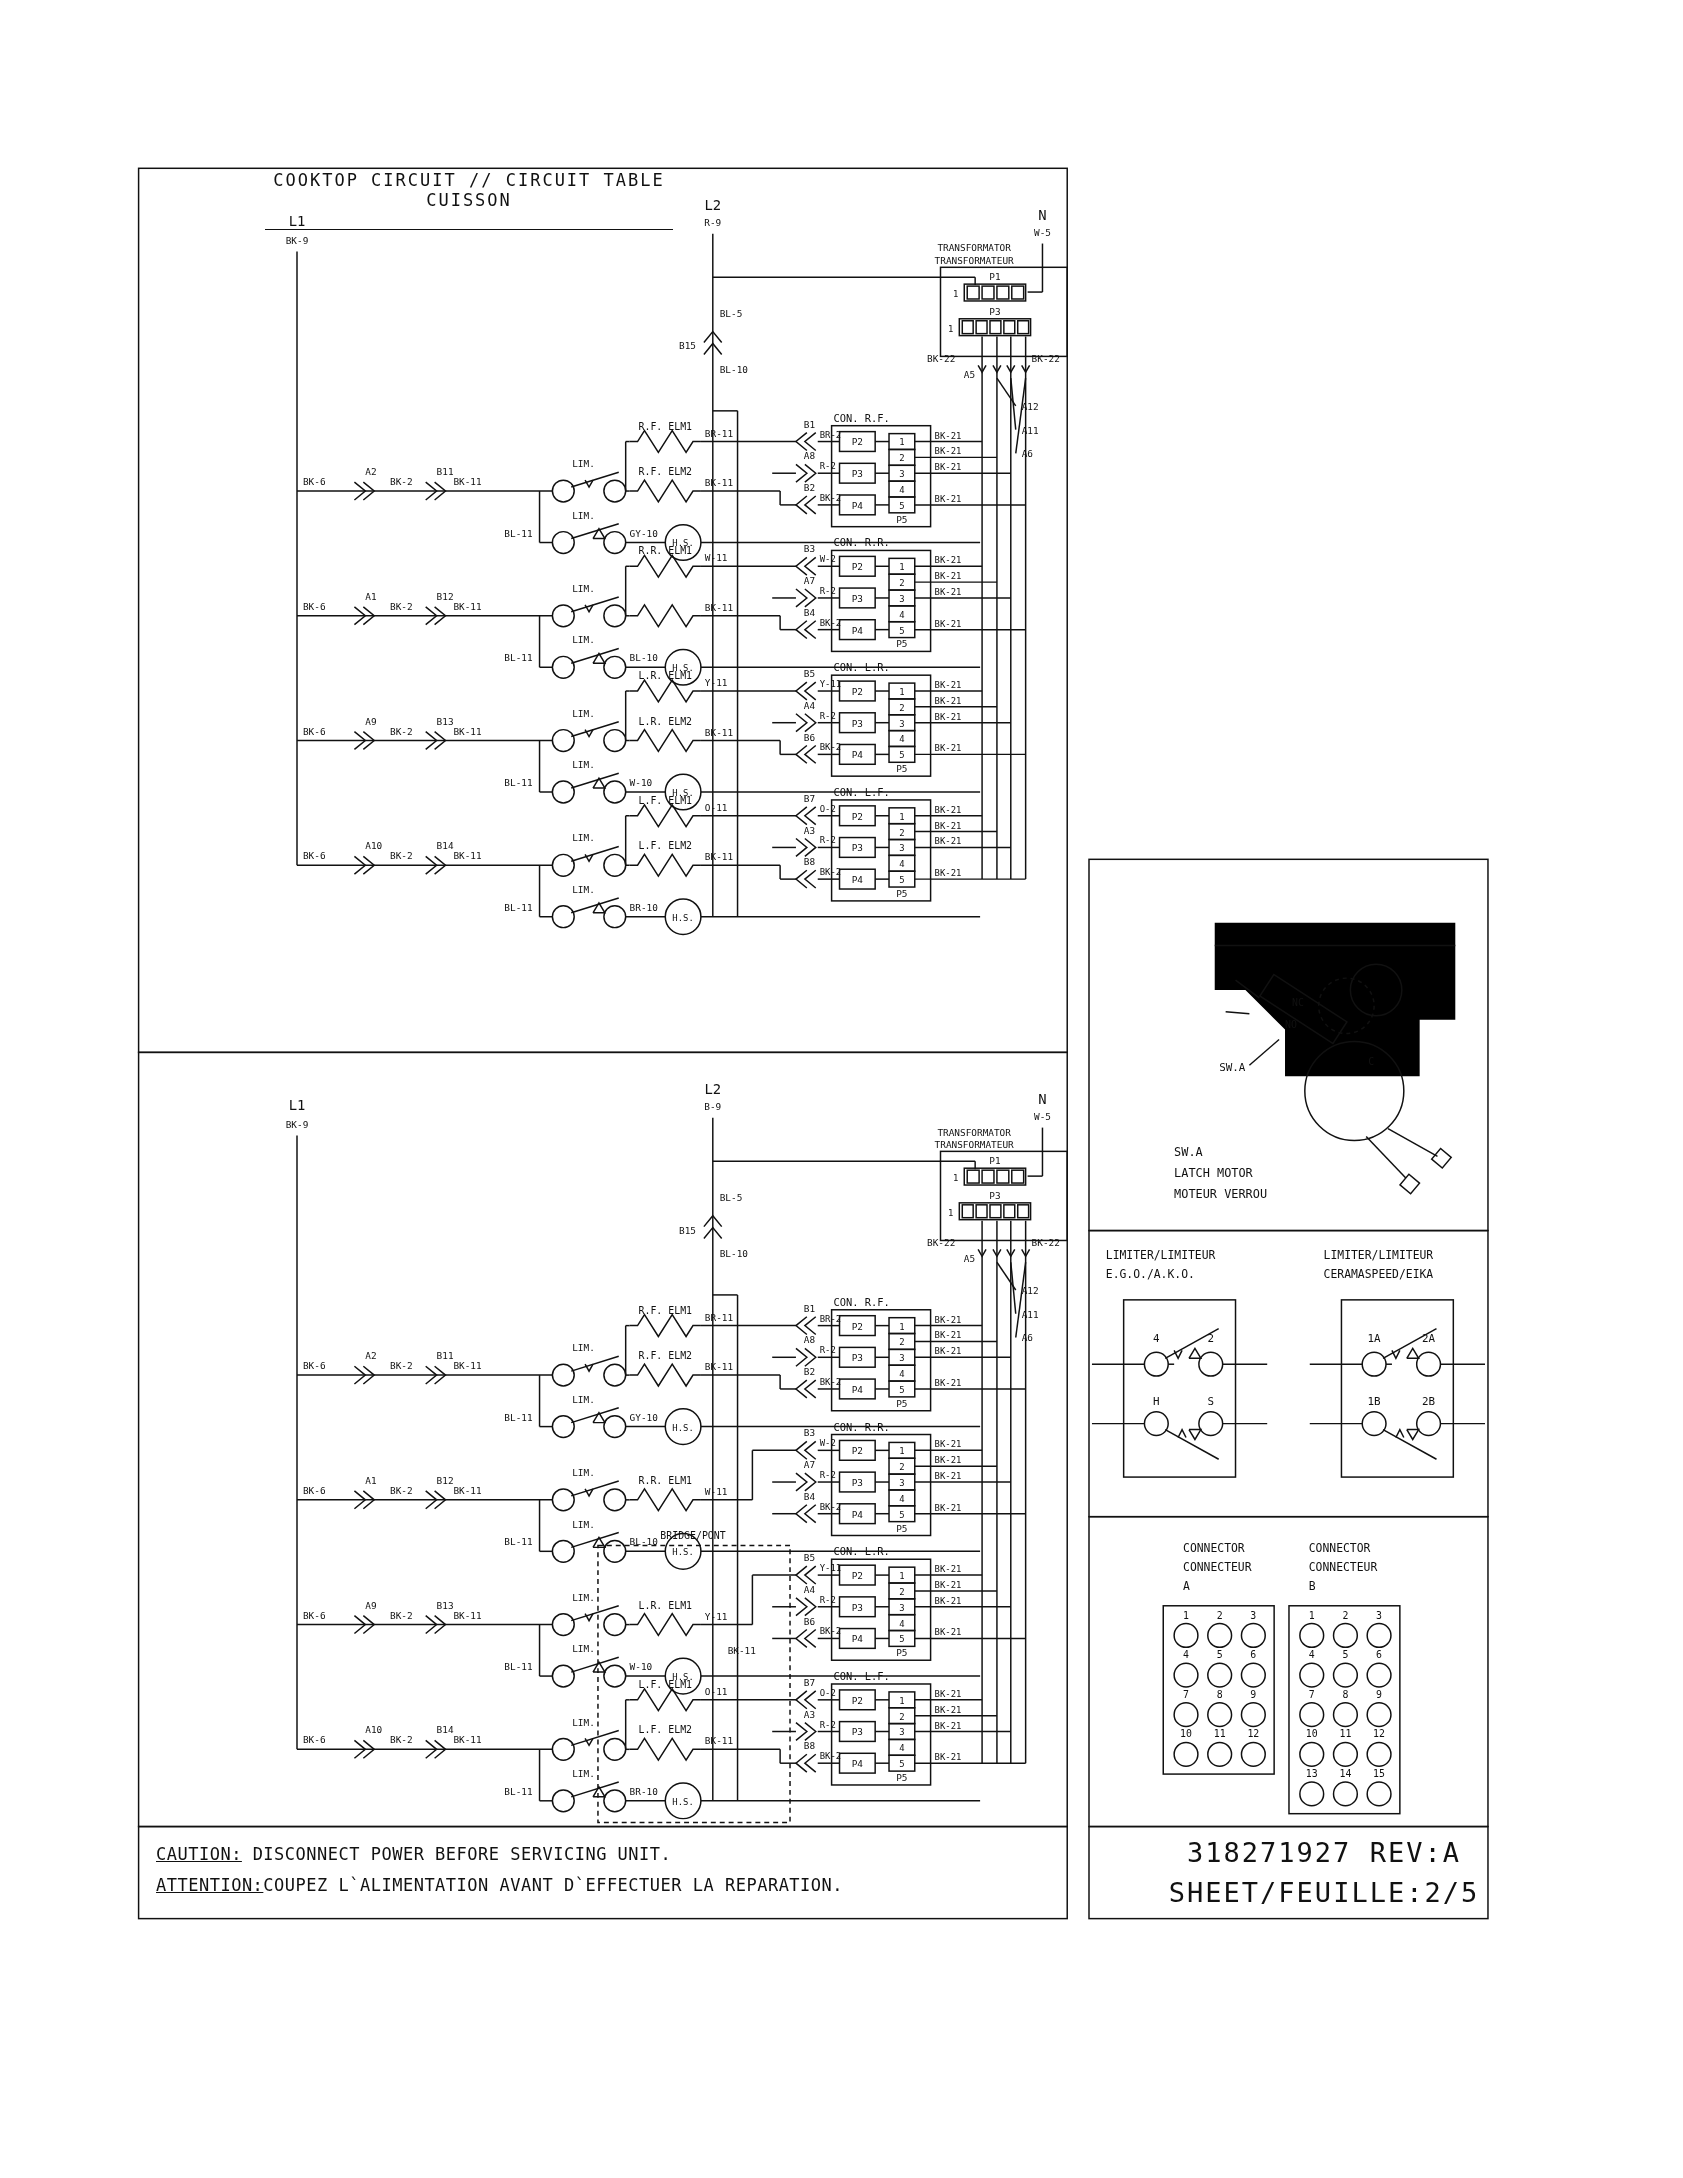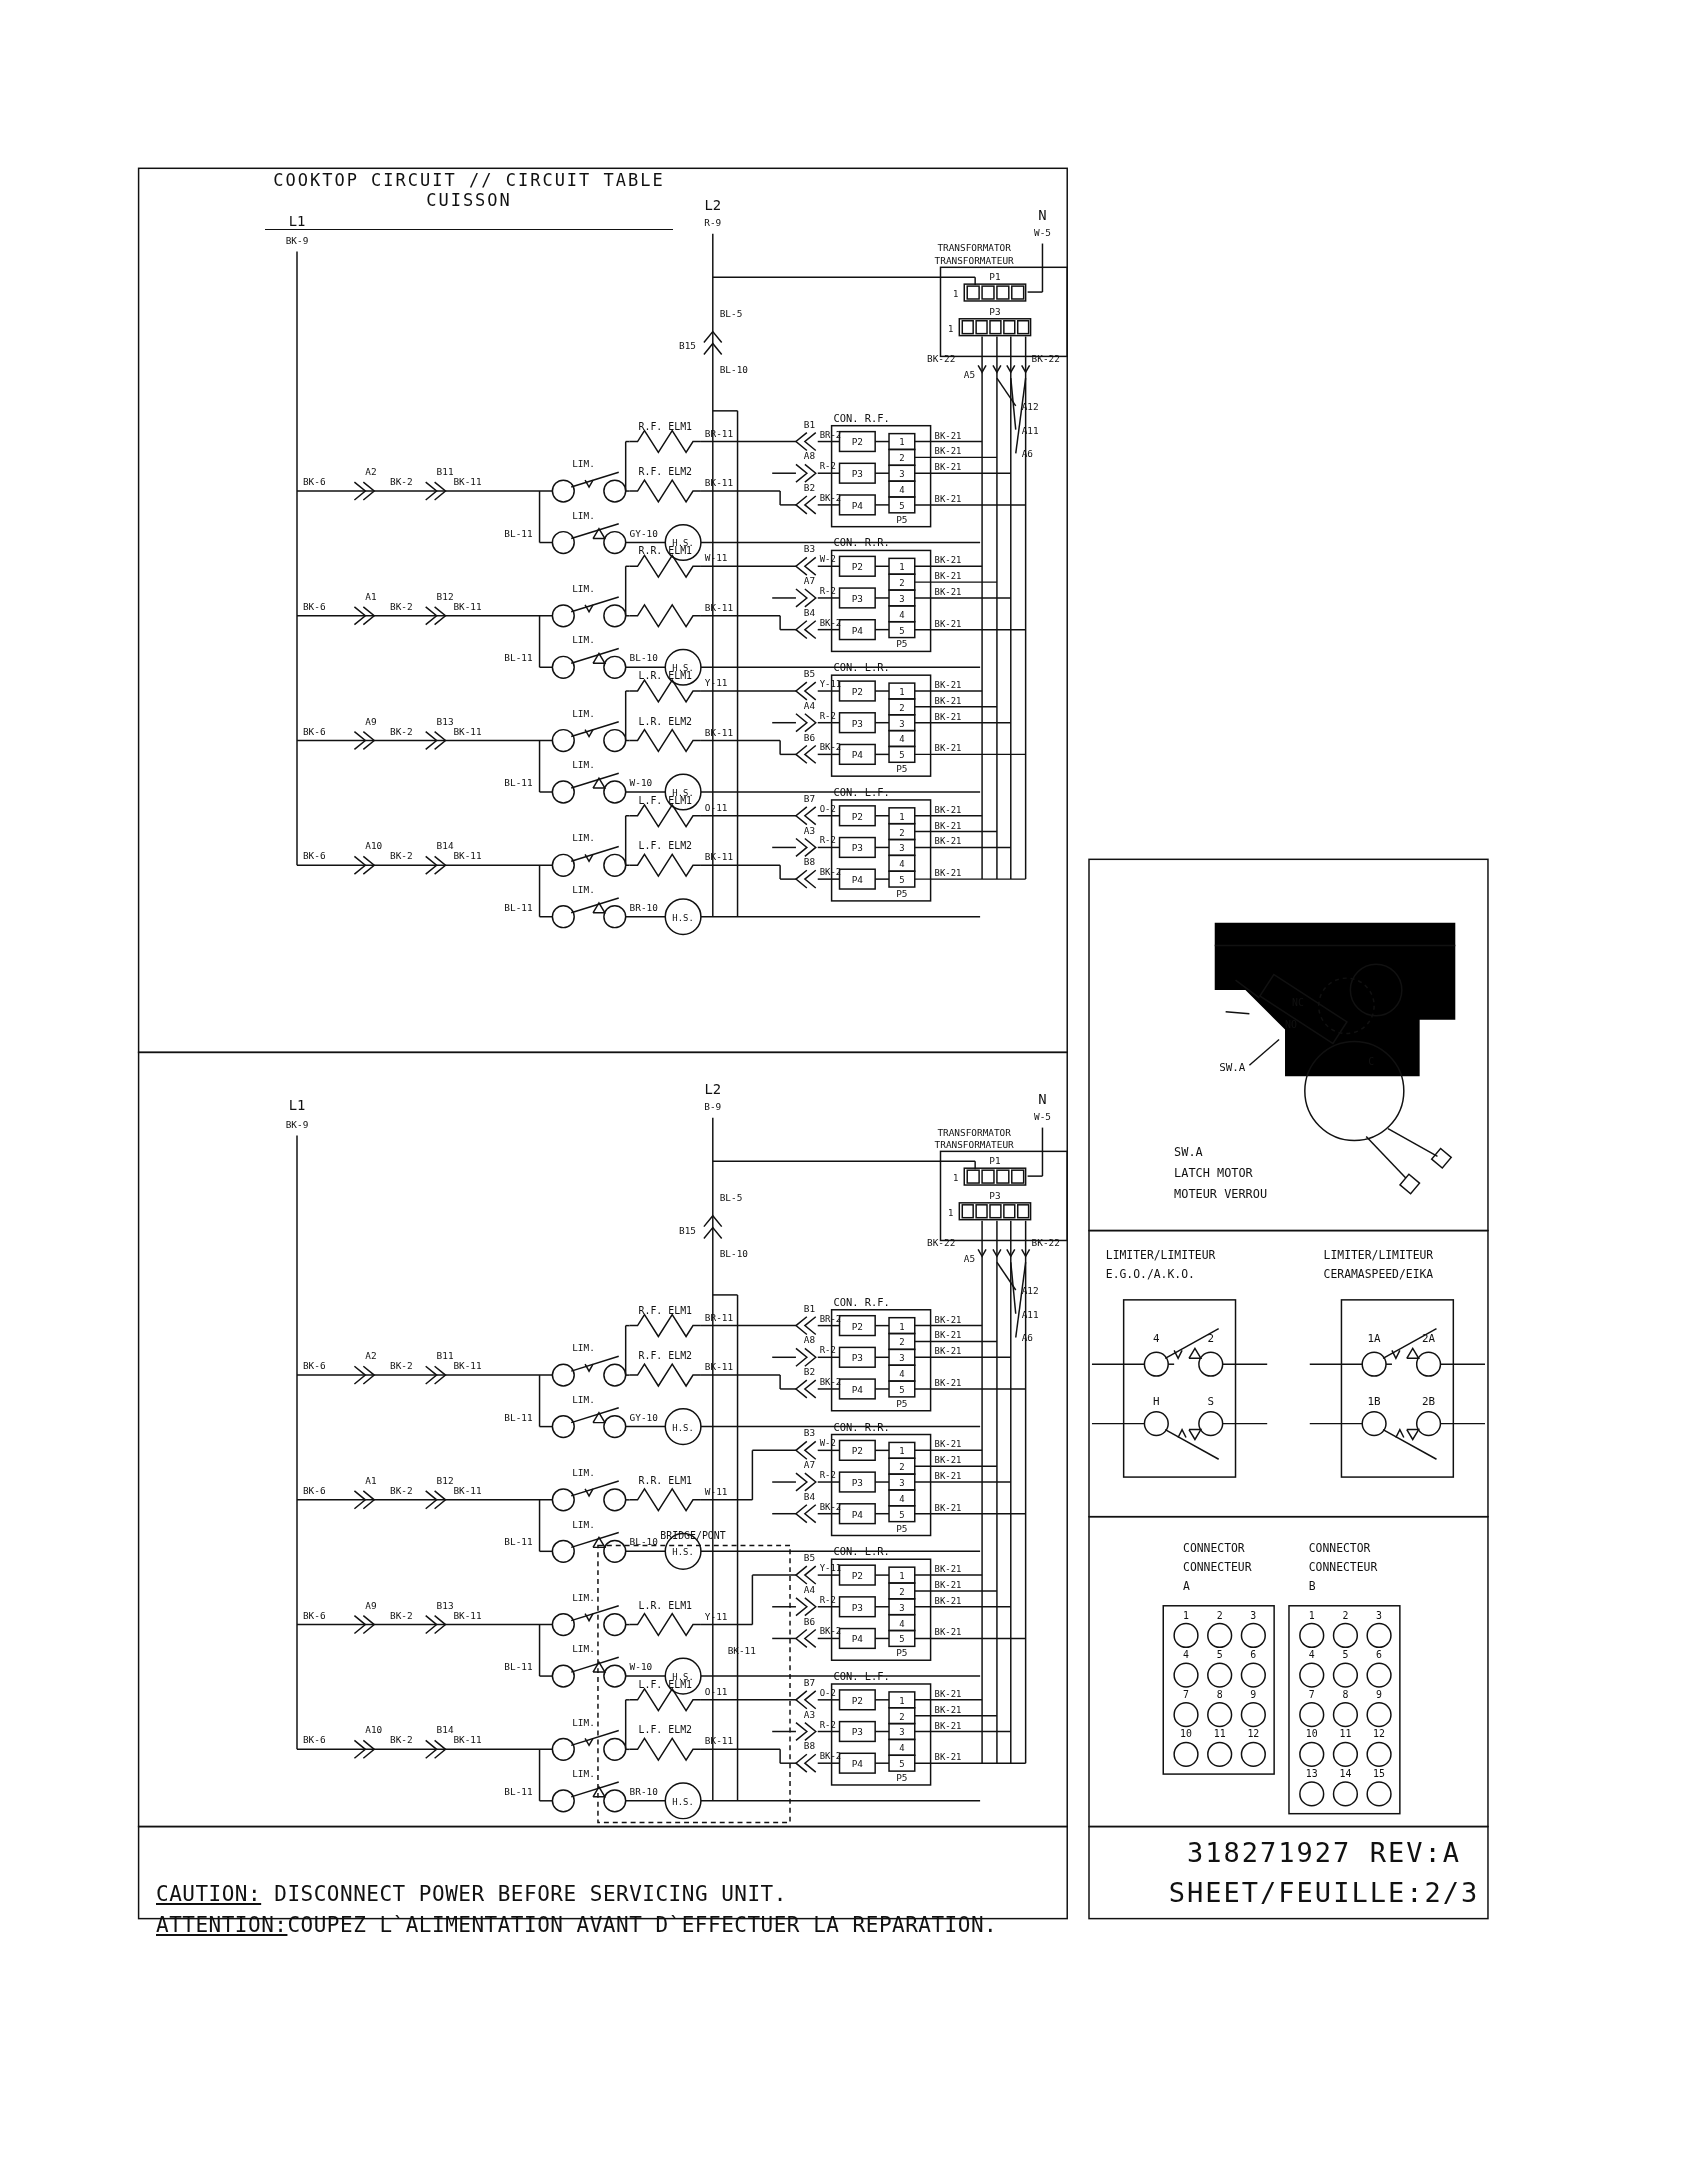--- a/index.html
+++ b/index.html
@@ -4,21 +4,21 @@
 <style>
   html,body{margin:0;padding:0;background:#f2f2f2;}
   .page{position:relative;width:1683px;height:2178px;background:#ffffff;
         font-family:"DejaVu Sans Mono", monospace;color:#111;overflow:hidden;}
   svg{position:absolute;left:0;top:0;}
   svg line, svg polyline, svg path, svg rect, svg circle{stroke:#111;fill:none;stroke-width:1.5;}
   svg text{fill:#111;stroke:none;font-family:"DejaVu Sans Mono", monospace;}
   .abs{position:absolute;}
   .main-title{left:265px;top:170px;width:408px;text-align:center;font-size:17px;
               letter-spacing:2px;border-bottom:1.7px solid #111;padding-bottom:19px;}
-  .caution{left:156px;top:1839px;font-size:21px;line-height:31px;letter-spacing:0.5px;white-space:pre;margin-top:40px;}
+  .caution{left:156px;top:1839px;font-size:17px;line-height:31px;letter-spacing:0.5px;white-space:pre;}
   .caution .ul{text-decoration:underline;}
   .tblock{left:1089px;top:1827px;width:470px;height:92px;display:flex;flex-direction:column;
           justify-content:center;align-items:center;font-size:27px;letter-spacing:2px;line-height:40px;}
 </style>
 </head>
 <body>
 
 <div class="page">
   <svg id="cv" width="1683" height="2178" viewBox="0 0 1700 2200">
       <g>
@@ -968,16 +968,16 @@
       </g>
     </svg>
 
   <div class="abs main-title">COOKTOP CIRCUIT // CIRCUIT TABLE CUISSON</div>
 
   <div class="abs caution"><span class="ul">CAUTION:</span><span> DISCONNECT POWER BEFORE SERVICING UNIT.</span>
 <span class="ul">ATTENTION:</span><span>COUPEZ L`ALIMENTATION AVANT D`EFFECTUER LA REPARATION.</span></div>
 
   <div class="abs tblock">
     <div>318271927 REV:A</div>
-    <div>SHEET/FEUILLE:2/3</div>
+    <div>SHEET/FEUILLE:2/5</div>
   </div>
 </div>
 
 
 </body></html>

